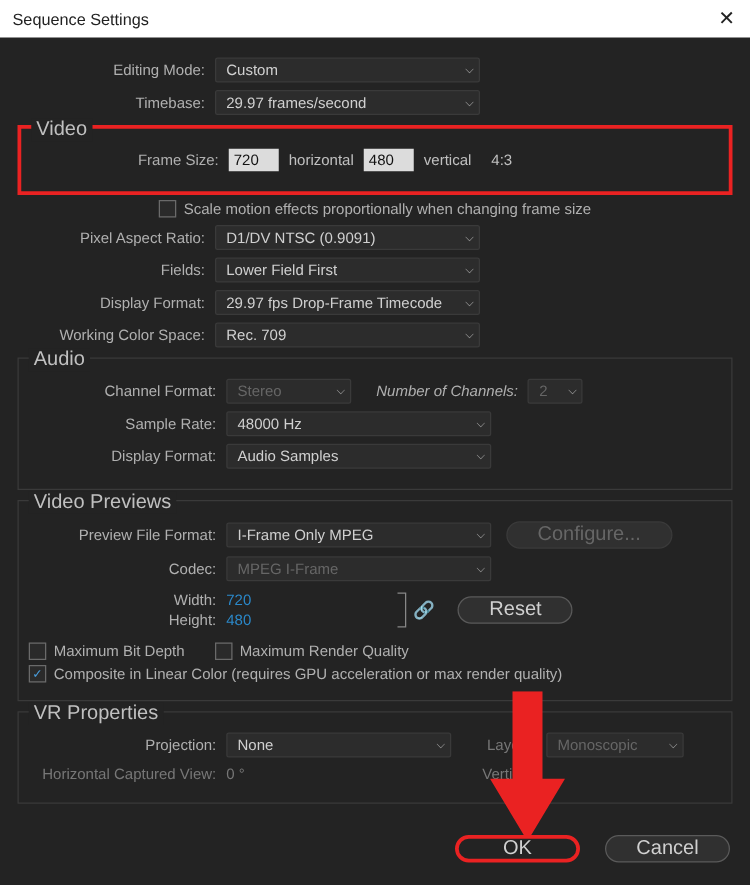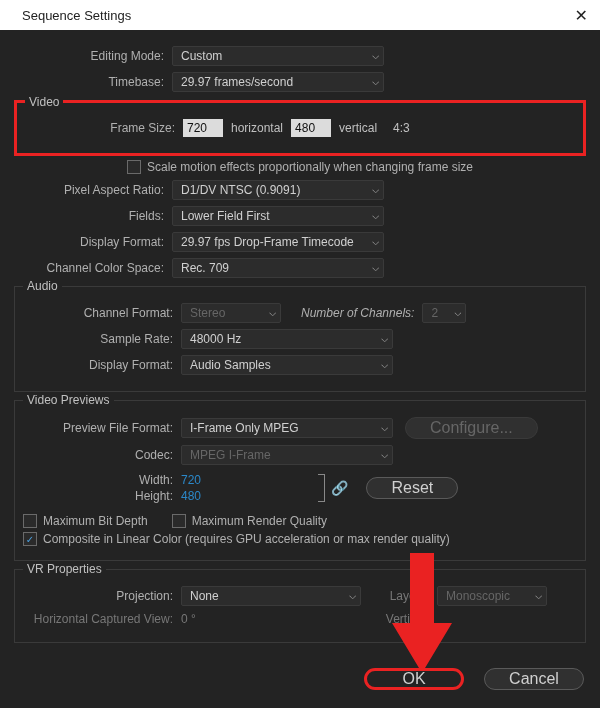--- a/index.html
+++ b/index.html
@@ -11,21 +11,21 @@
     color: #b0b0b0;
     overflow: hidden;
   }
   .titlebar {
     background: #fff;
     color: #222;
     height: 30px;
     display: flex;
     align-items: center;
     justify-content: space-between;
-    padding: 0 8px 0 22px;
+    padding: 0 8px 0 10px;
     font-size: 13px;
   }
   .titlebar .close {
     font-size: 16px;
     padding: 0 4px;
     cursor: pointer;
   }
   .content {
     padding: 10px 14px 10px 14px;
   }
@@ -81,21 +81,21 @@
     margin: 8px 0 4px 0;
     padding: 10px 8px 10px 8px;
     position: relative;
   }
   .fieldset-label {
     position: absolute;
     top: -8px;
     left: 8px;
     background: #232323;
     padding: 0 4px;
-    font-size: 12px;
+    font-size: 16px;
     color: #c0c0c0;
   }
   .red-border {
     border: 3px solid #ea2222;
   }
   .checkbox-row {
     display: flex;
     align-items: center;
     gap: 6px;
     margin: 4px 0;
@@ -221,21 +221,21 @@
     </div>
   </div>
   <div class="row">
     <div class="label">Display Format:</div>
     <div class="dropdown wide">
       <span>29.97 fps Drop-Frame Timecode</span>
       <span class="chev">⌵</span>
     </div>
   </div>
   <div class="row">
-    <div class="label">Channel Color Space:</div>
+    <div class="label">Working Color Space:</div>
     <div class="dropdown wide">
       <span>Rec. 709</span>
       <span class="chev">⌵</span>
     </div>
   </div>
 
   <div class="fieldset">
     <span class="fieldset-label">Audio</span>
     <div class="row">
       <div class="label">Channel Format:</div>

